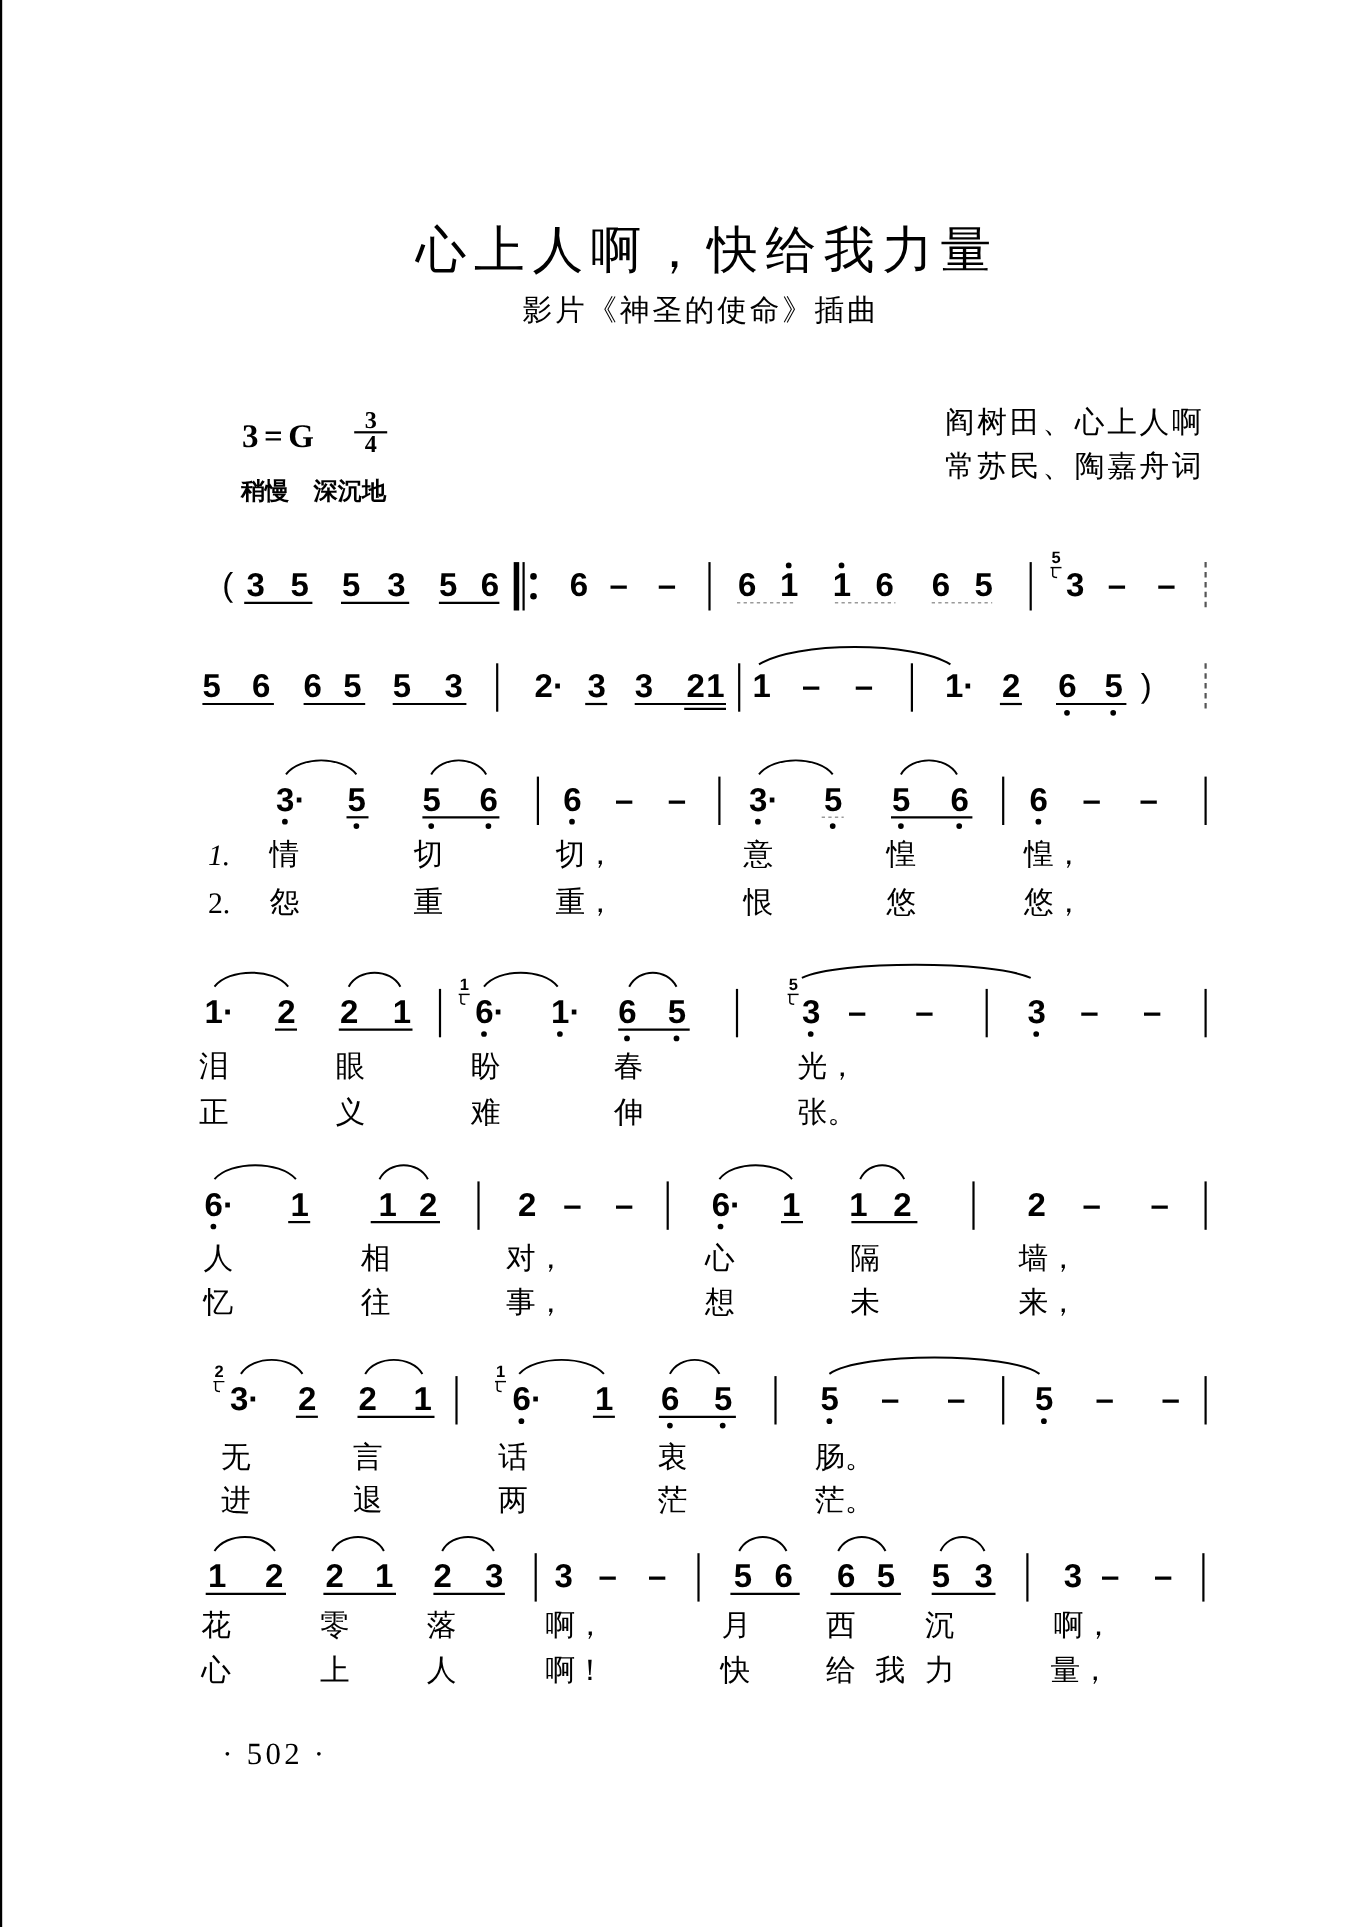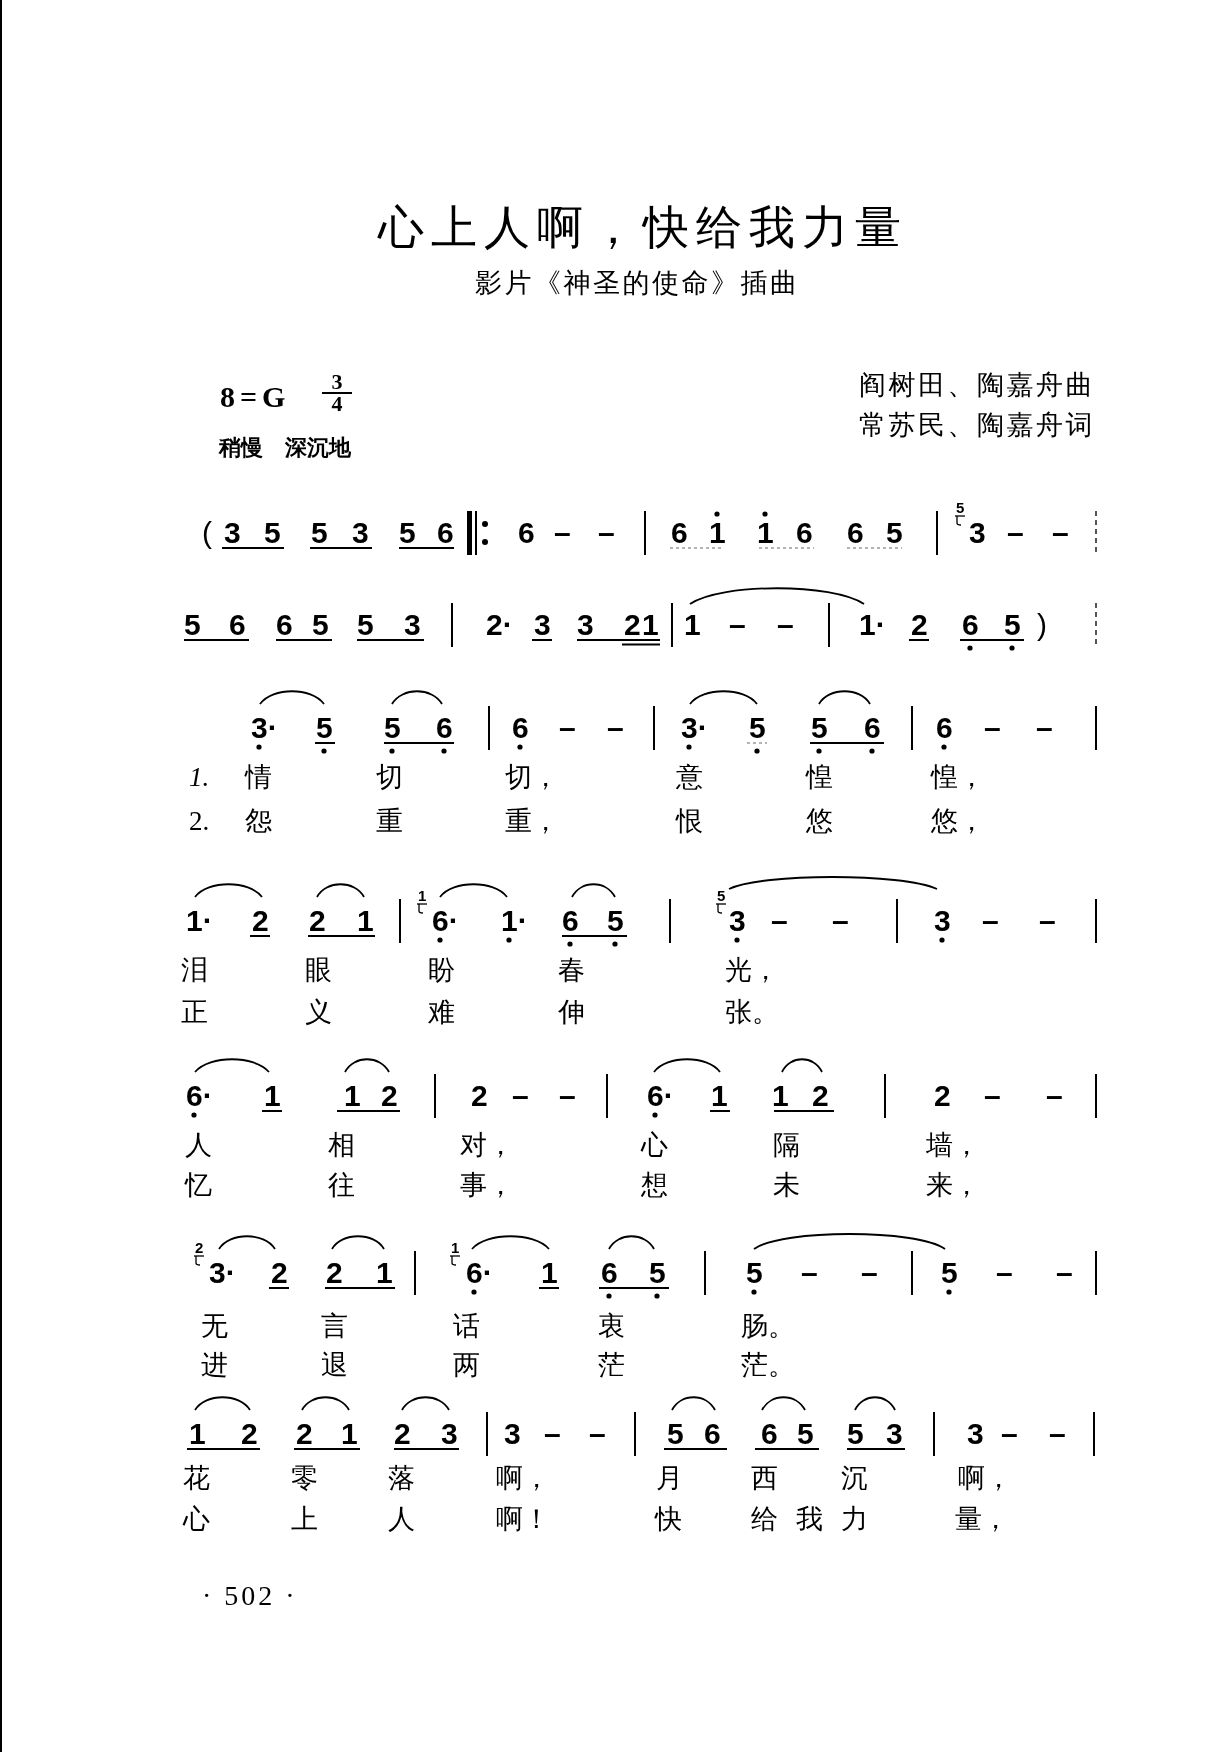--- a/index.html
+++ b/index.html
@@ -32,27 +32,27 @@
 .sl{stroke-width:1.8;}
 .hk{stroke-width:1.3;}
 </style>
 </head>
 <body>
 
 <div id="page">
 
   <div class="abs subtitle">影片《神圣的使命》插曲</div>
   <div class="abs title">心上人啊，快给我力量</div>
-  <div class="abs key">8=G</div>
+  <div class="abs key">3=G</div>
   <div class="abs ts">
     <span class="num">3</span>
     <span class="den">4</span>
   </div>
   <div class="abs tempo">稍慢　深沉地</div>
-  <div class="abs credit" style="top:371px">阎树田、陶嘉舟曲</div>
+  <div class="abs credit" style="top:371px">阎树田、心上人啊</div>
   <div class="abs credit" style="top:411px">常苏民、陶嘉舟词</div>
 
   <div class="row" style="top:533px">
     <svg viewBox="0 -60 1226 120">
       <line class="ul" x1="220" y1="15" x2="282" y2="15"></line>
       <line class="ul" x1="308" y1="15" x2="370" y2="15"></line>
       <line class="ul" x1="397" y1="15" x2="452" y2="15"></line>
       <line class="fl" x1="668" y1="15" x2="720" y2="15"></line>
       <line class="fl" x1="757" y1="15" x2="812" y2="15"></line>
       <line class="fl" x1="845" y1="15" x2="900" y2="15"></line>

